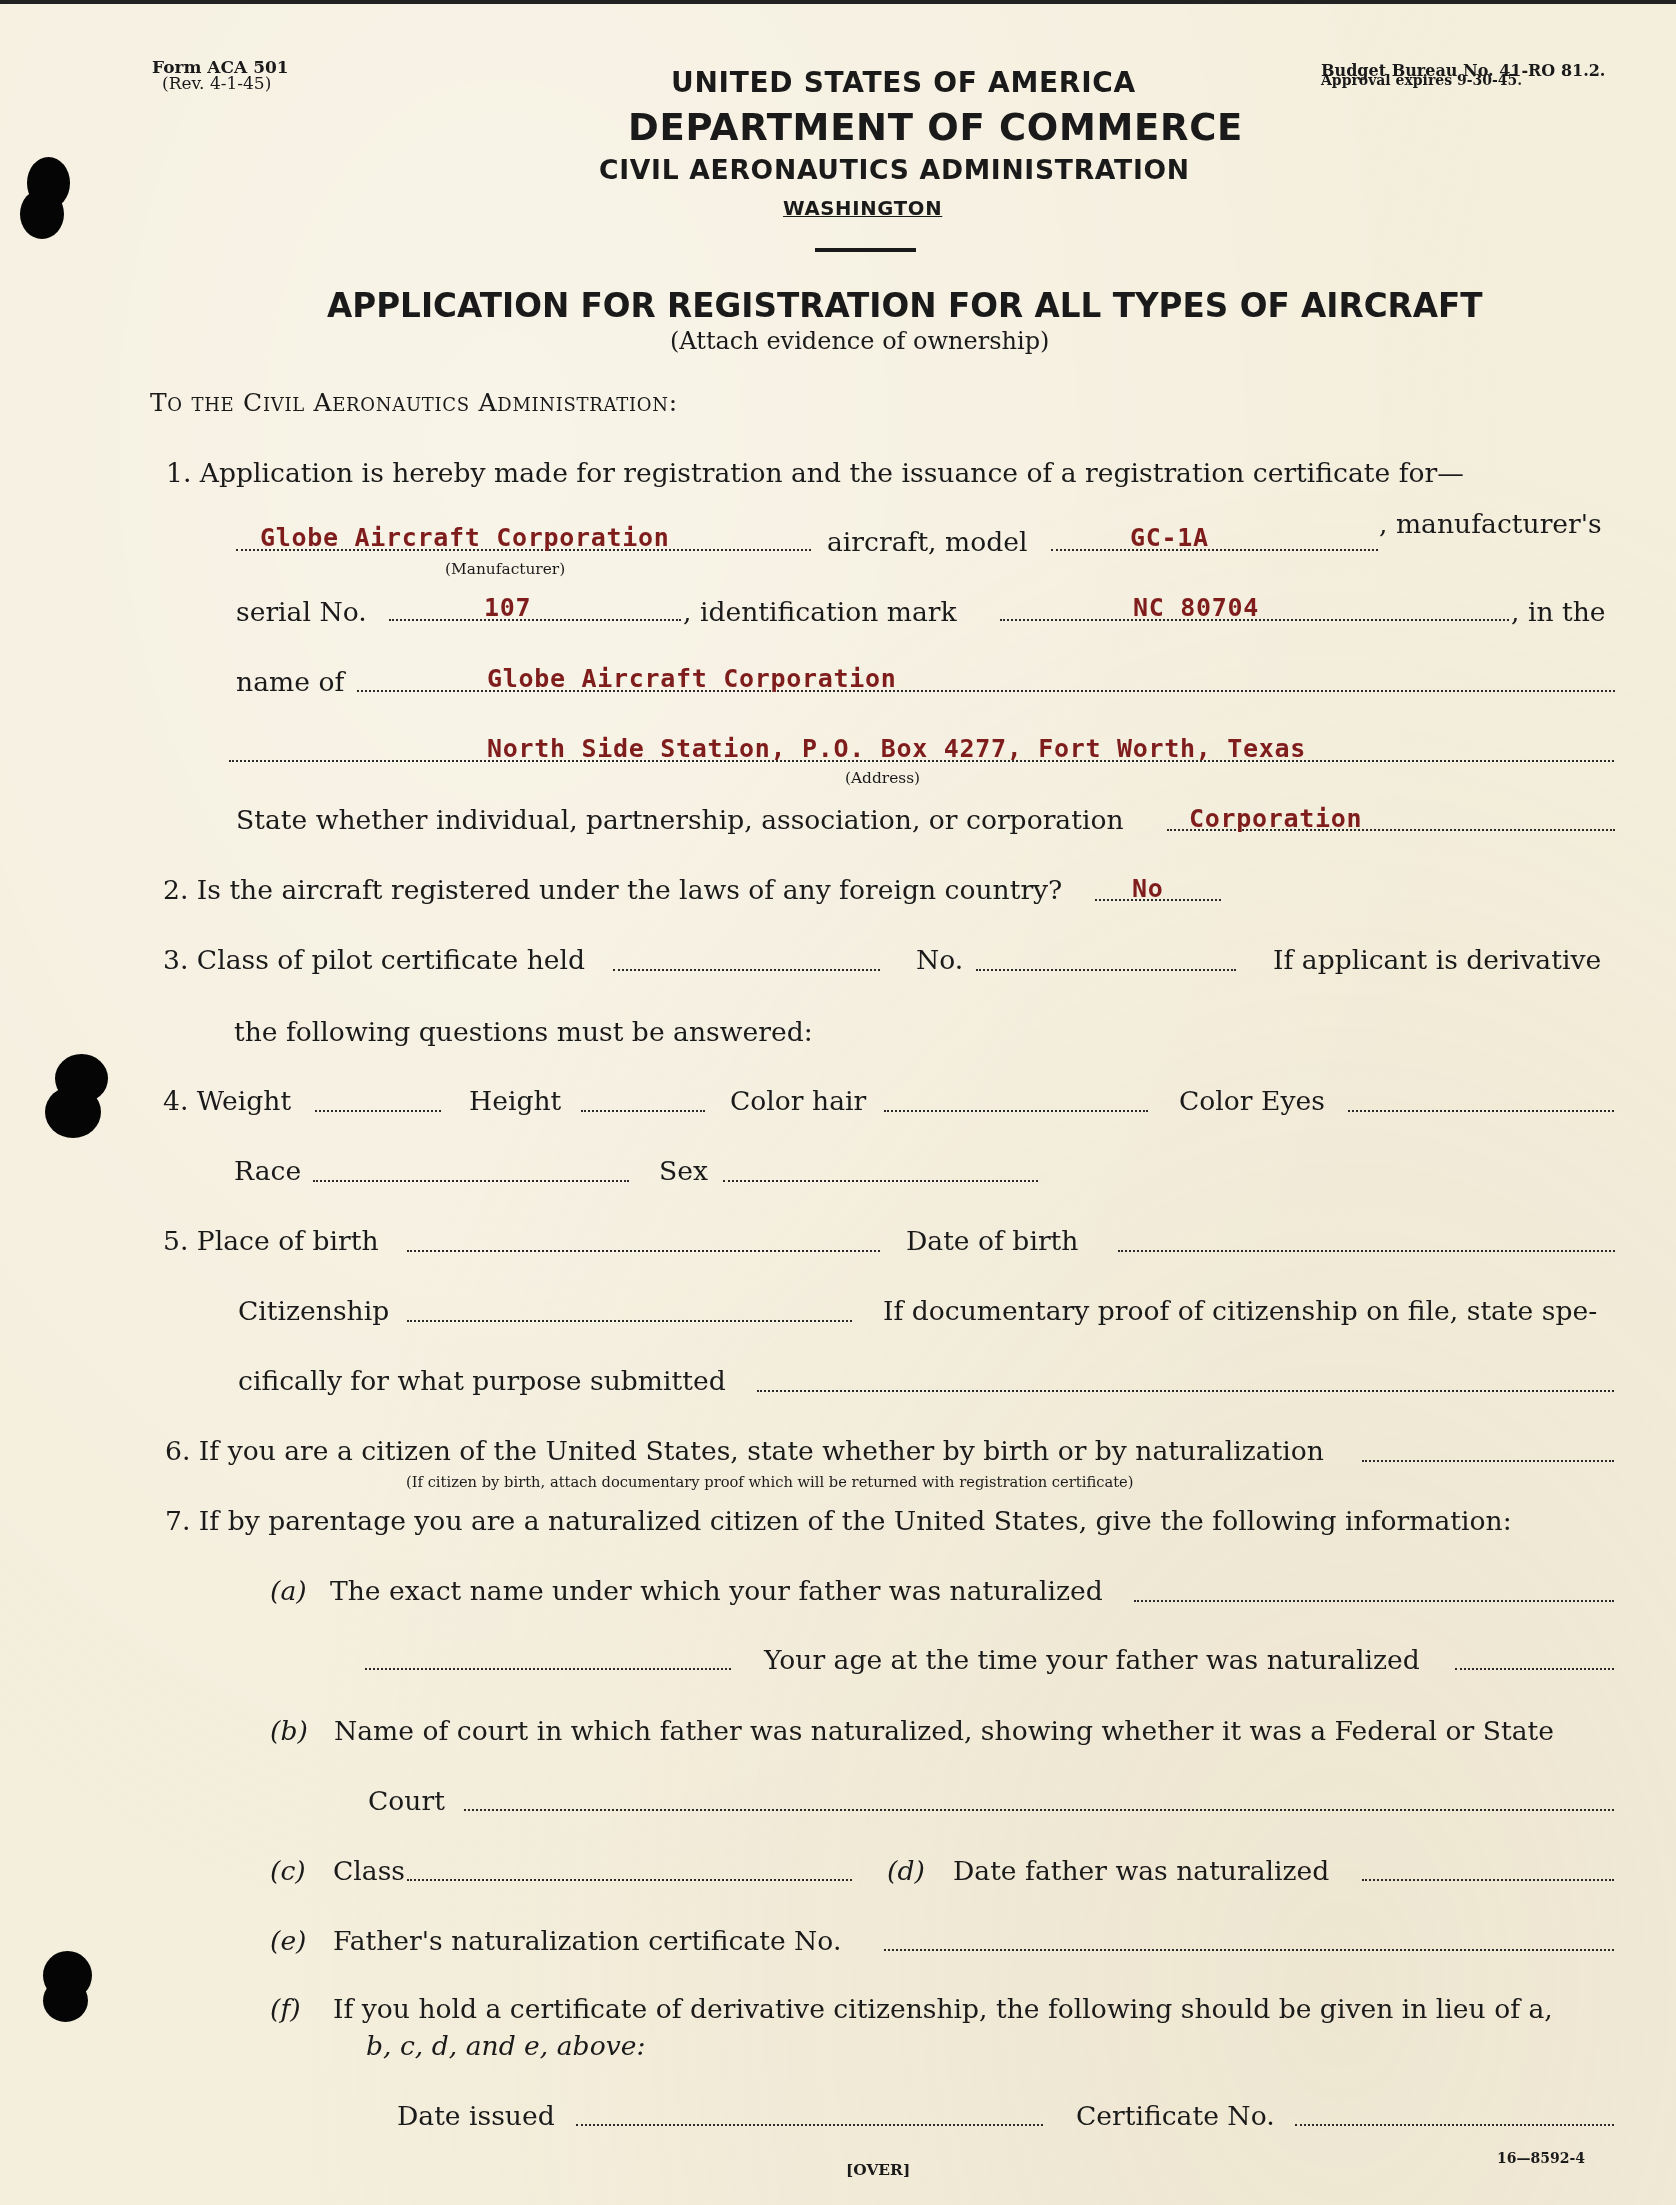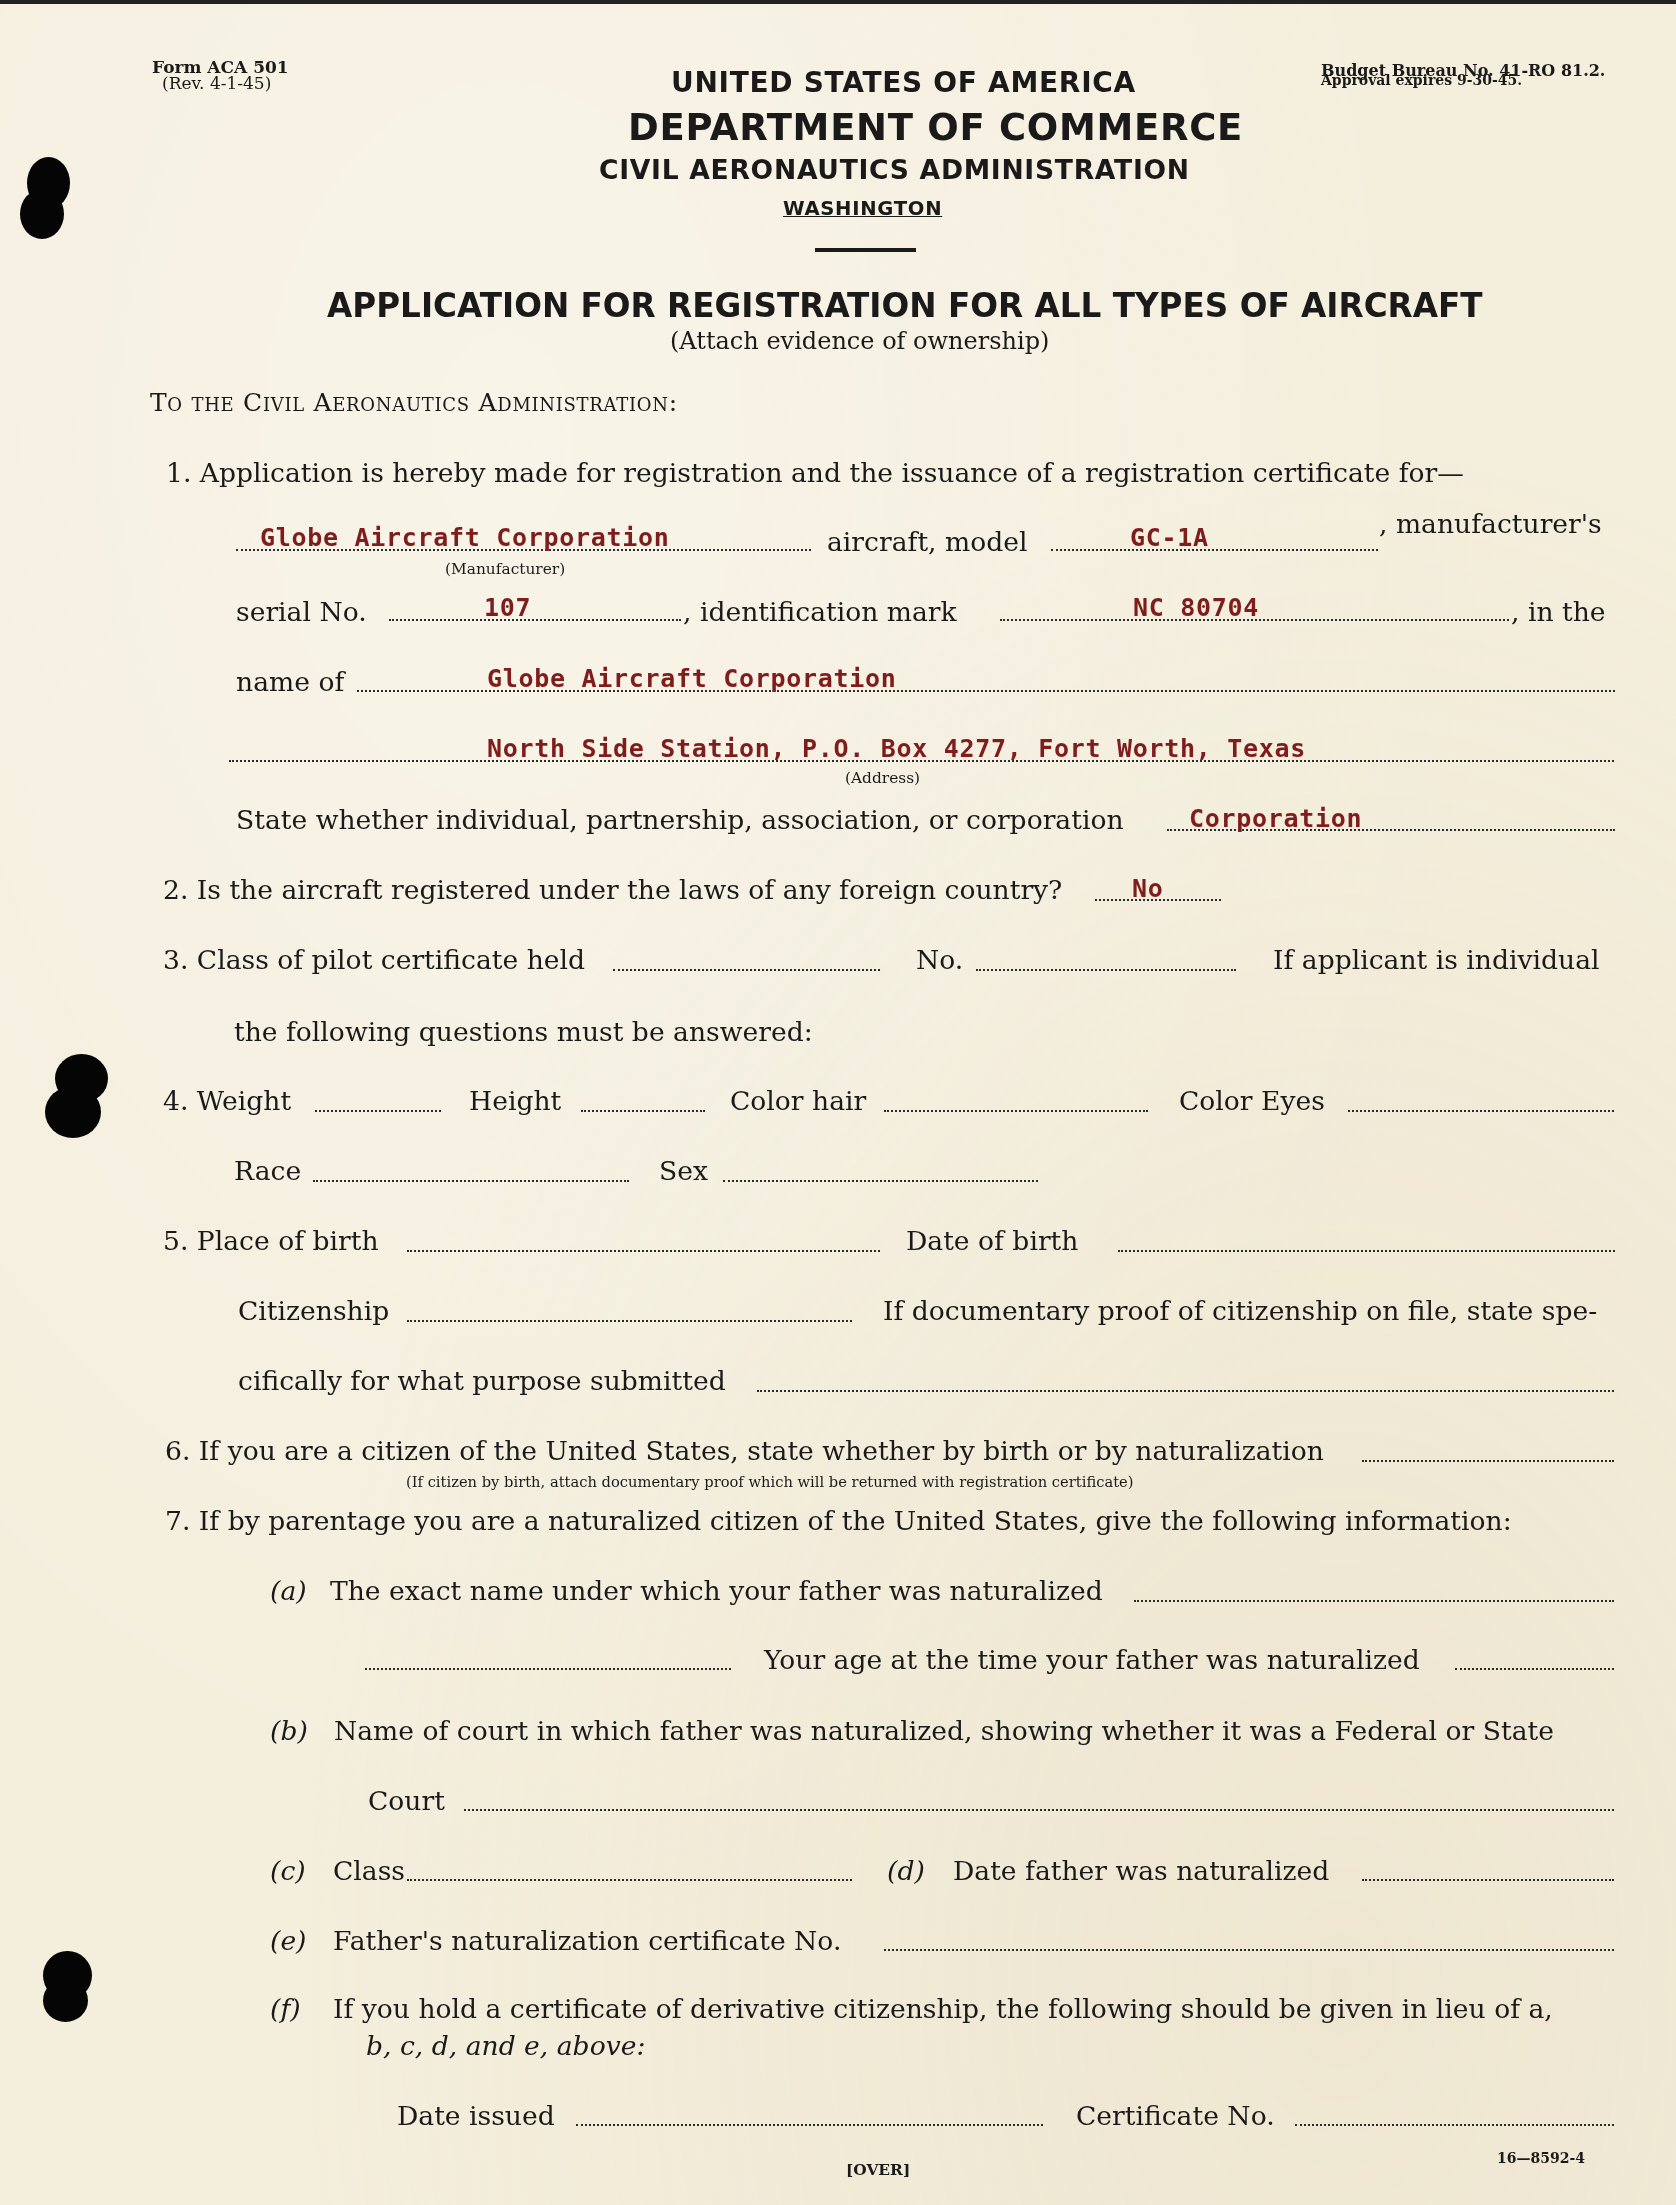--- a/index.html
+++ b/index.html
@@ -102,21 +102,21 @@
 <div class="abs typed" style="left:1189px;top:804px;">Corporation</div>
 
 <div class="abs body" style="left:163px;top:874px;">2. Is the aircraft registered under the laws of any foreign country?</div>
 <div class="line" style="left:1095px;top:899px;width:126px;"></div>
 <div class="abs typed" style="left:1132px;top:874px;">No</div>
 
 <div class="abs body" style="left:163px;top:944px;">3. Class of pilot certificate held</div>
 <div class="line" style="left:613px;top:969px;width:267px;"></div>
 <div class="abs body" style="left:916px;top:944px;">No.</div>
 <div class="line" style="left:976px;top:969px;width:260px;"></div>
-<div class="abs body" style="left:1273px;top:944px;">If applicant is individual</div>
+<div class="abs body" style="left:1273px;top:944px;">If applicant is derivative</div>
 <div class="abs body" style="left:234px;top:1016px;">the following questions must be answered:</div>
 
 <div class="abs body" style="left:163px;top:1085px;">4. Weight</div>
 <div class="line" style="left:315px;top:1110px;width:126px;"></div>
 <div class="abs body" style="left:469px;top:1085px;">Height</div>
 <div class="line" style="left:581px;top:1110px;width:124px;"></div>
 <div class="abs body" style="left:730px;top:1085px;">Color hair</div>
 <div class="line" style="left:884px;top:1110px;width:264px;"></div>
 <div class="abs body" style="left:1179px;top:1085px;">Color Eyes</div>
 <div class="line" style="left:1348px;top:1110px;width:266px;"></div>

